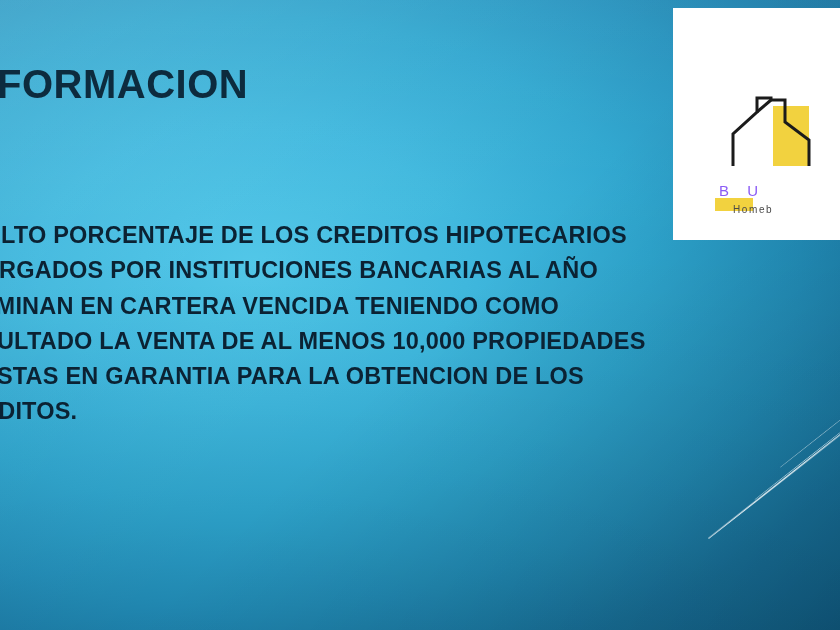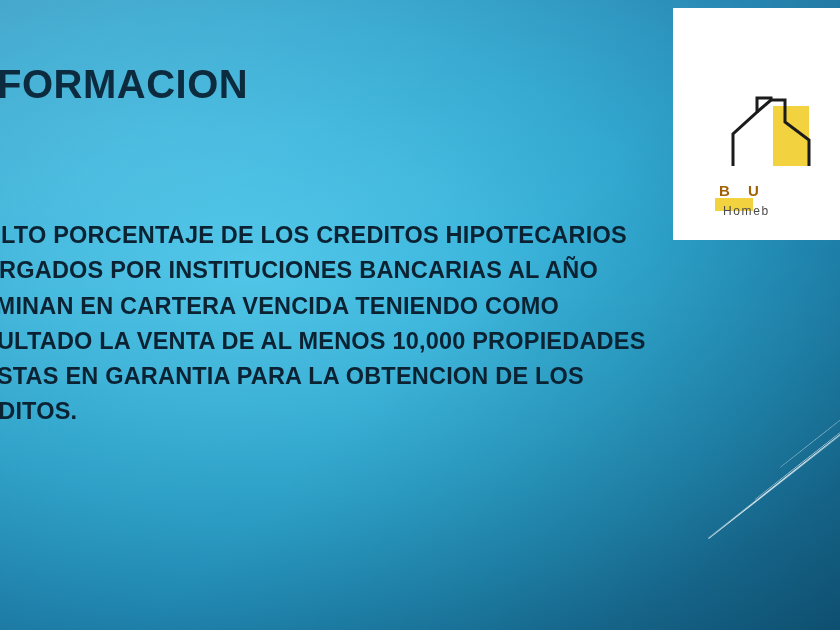--- a/index.html
+++ b/index.html
@@ -82,29 +82,29 @@
     top: 0;
     width: 106px;
     height: 74px;
   }
   .logo-word {
     position: absolute;
     left: 28px;
     top: 88px;
     font-size: 15px;
     letter-spacing: 7px;
-    color: #a16207;
-    font-weight: bold;
+    color: #8b5cf6;
+    font-weight: normal;
     white-space: nowrap;
   }
   .logo-tag {
     position: absolute;
-    left: 32px;
+    left: 42px;
     top: 110px;
-    font-size: 12px;
+    font-size: 10px;
     letter-spacing: 1.6px;
     color: #4a4a4a;
     white-space: nowrap;
   }
   .logo-bar {
     position: absolute;
     left: 24px;
     top: 104px;
     width: 38px;
     height: 13px;

